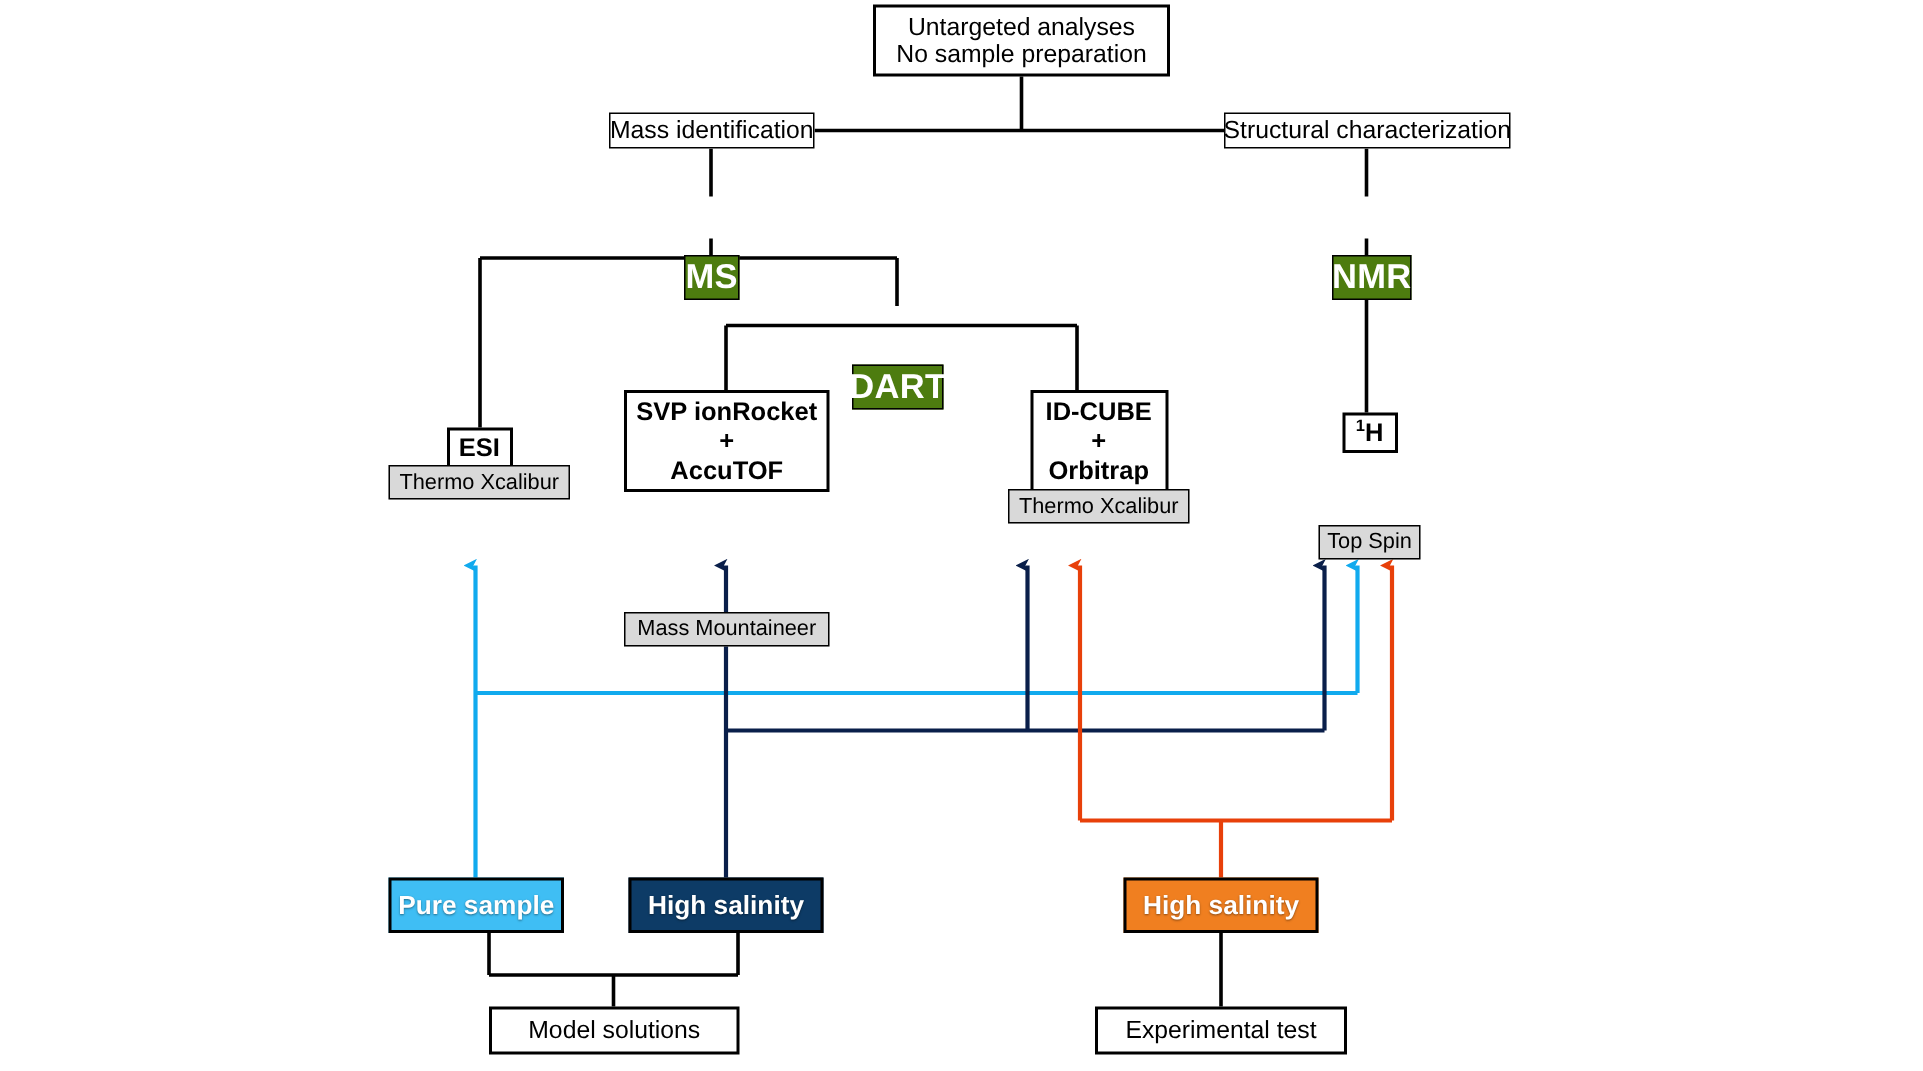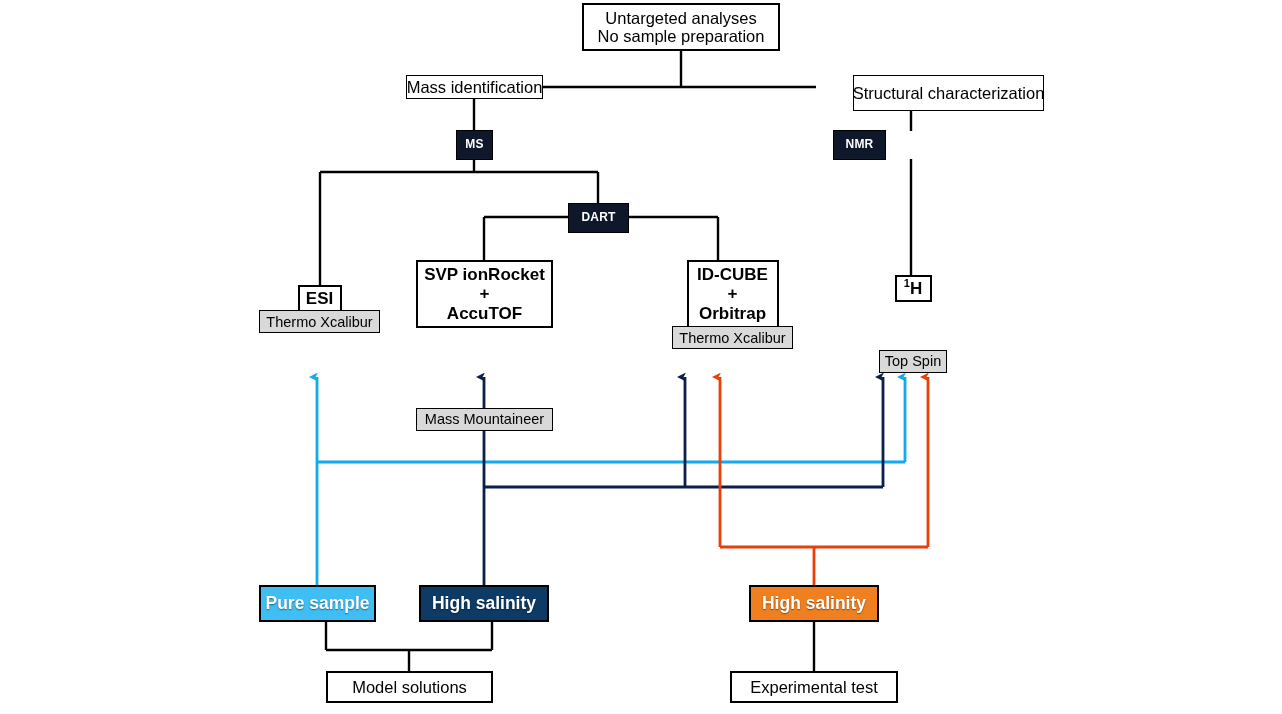--- a/index.html
+++ b/index.html
@@ -44,27 +44,28 @@
     color: #000000;
     font-size: 16.5px;
     font-weight: 400;
     padding: 2px 6px;
   }
   .box-plain.thick {
     border-width: 2.2px;
   }
   
   .box-black {
-    background: #0f172a;
+    background: #4d7c0f;
     border: 1.5px solid #000000;
     color: #ffffff;
     font-weight: bold;
-    font-size: 12px;
+    font-size: 23px;
     letter-spacing: 0.2px;
     padding: 1px 7px;
+    margin-top: 40px;
   }
   
   .box-instr {
     background: #ffffff;
     border: 2.2px solid #000000;
     color: #000000;
     font-weight: bold;
     font-size: 17px;
     padding: 2px 8px;
   }
@@ -180,25 +181,25 @@
     </g>
   </svg>
 
   <div class="node box-plain thick" style="left:582px; top:3px; width:198px; height:48px;">
     <span class="line">Untargeted analyses</span>
     <span class="line">No sample preparation</span>
   </div>
 
   <div class="node box-plain" style="left:406px; top:75px; width:137px; height:24px;">Mass identification</div>
 
-  <div class="node box-plain" style="left:853px; top:75px; width:191px; height:36px;">Structural characterization</div>
+  <div class="node box-plain" style="left:816px; top:75px; width:191px; height:24px;">Structural characterization</div>
 
   <div class="node box-black" style="left:456px; top:130px; width:37px; height:30px;">MS</div>
 
-  <div class="node box-black" style="left:833px; top:130px; width:53px; height:30px;">NMR</div>
+  <div class="node box-black" style="left:888px; top:130px; width:53px; height:30px;">NMR</div>
 
   <div class="node box-black" style="left:568px; top:203px; width:61px; height:30px;">DART</div>
 
   <div class="stack" style="left:259px; top:285px;">
     <div class="node box-chip" style="position:relative; width:44px; height:27px;">ESI</div>
     <div class="node box-soft" style="position:relative; width:121px; height:23px;">Thermo Xcalibur</div>
   </div>
 
   <div class="stack" style="left:416px; top:260px;gap:32px;">
     <div class="node box-instr" style="position:relative; width:137px; height:68px;">

